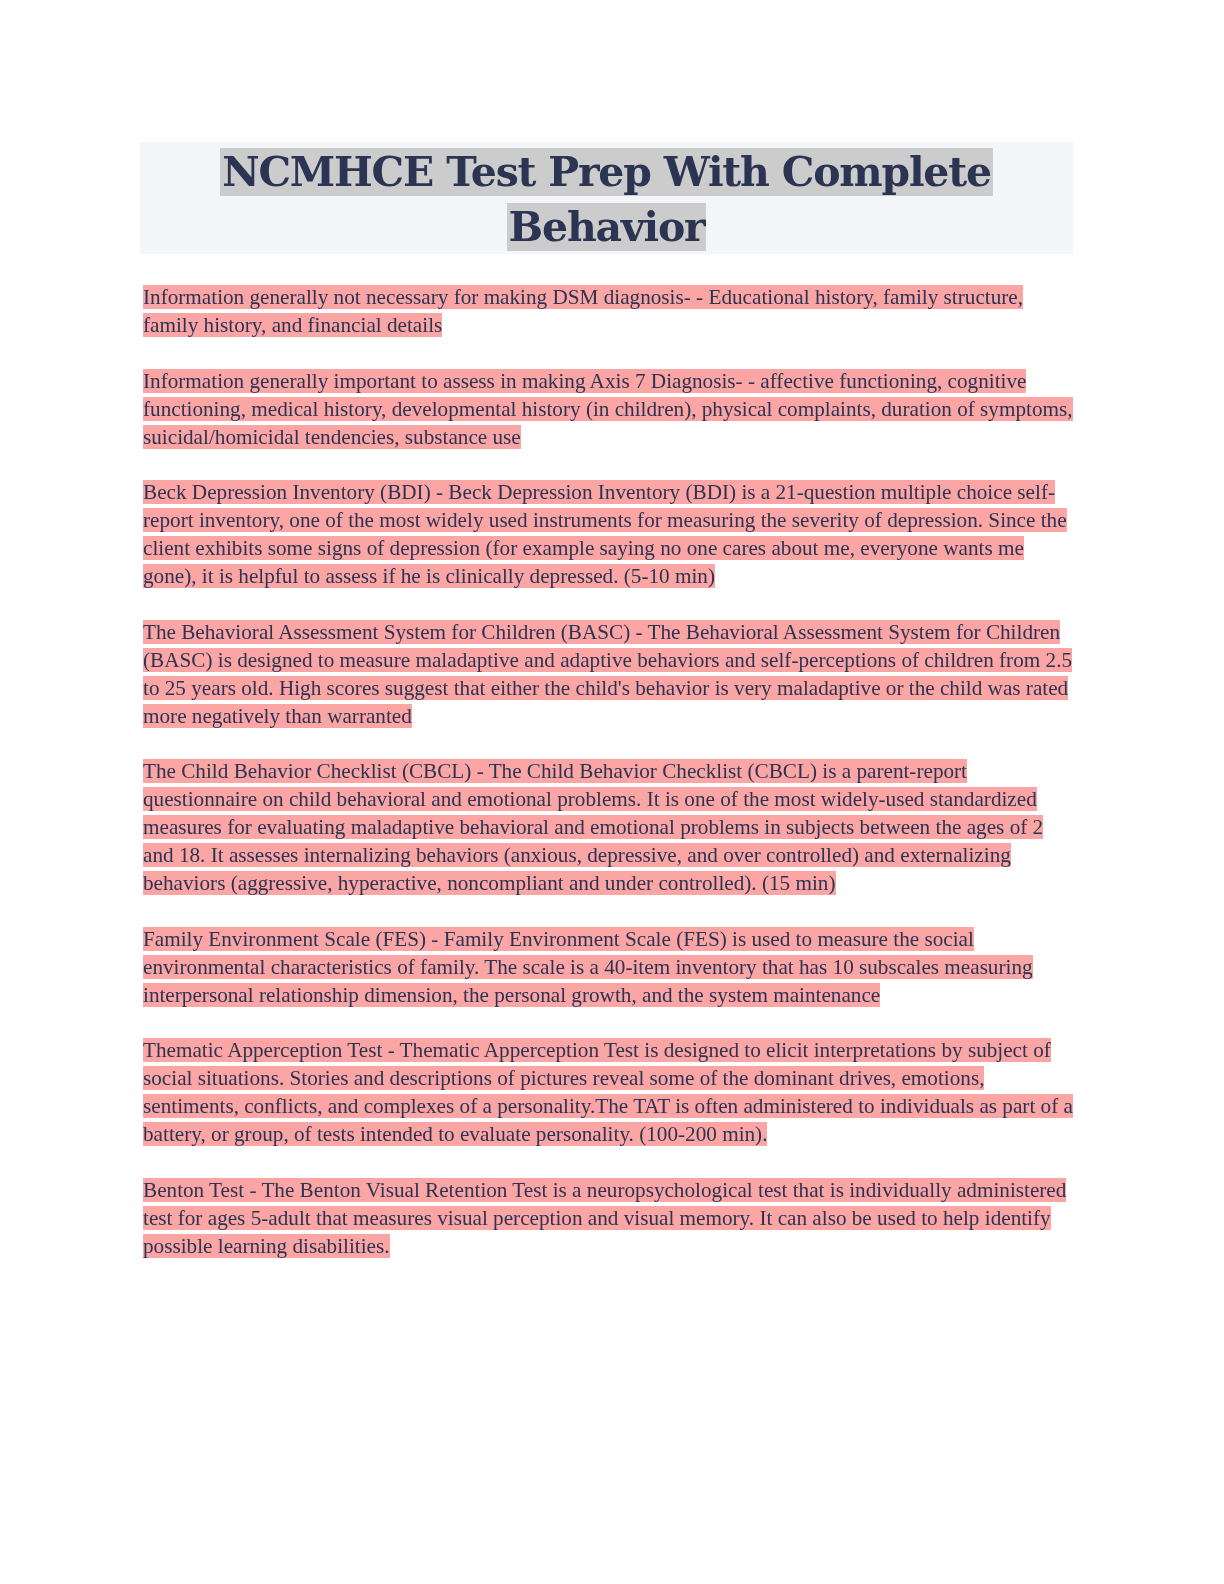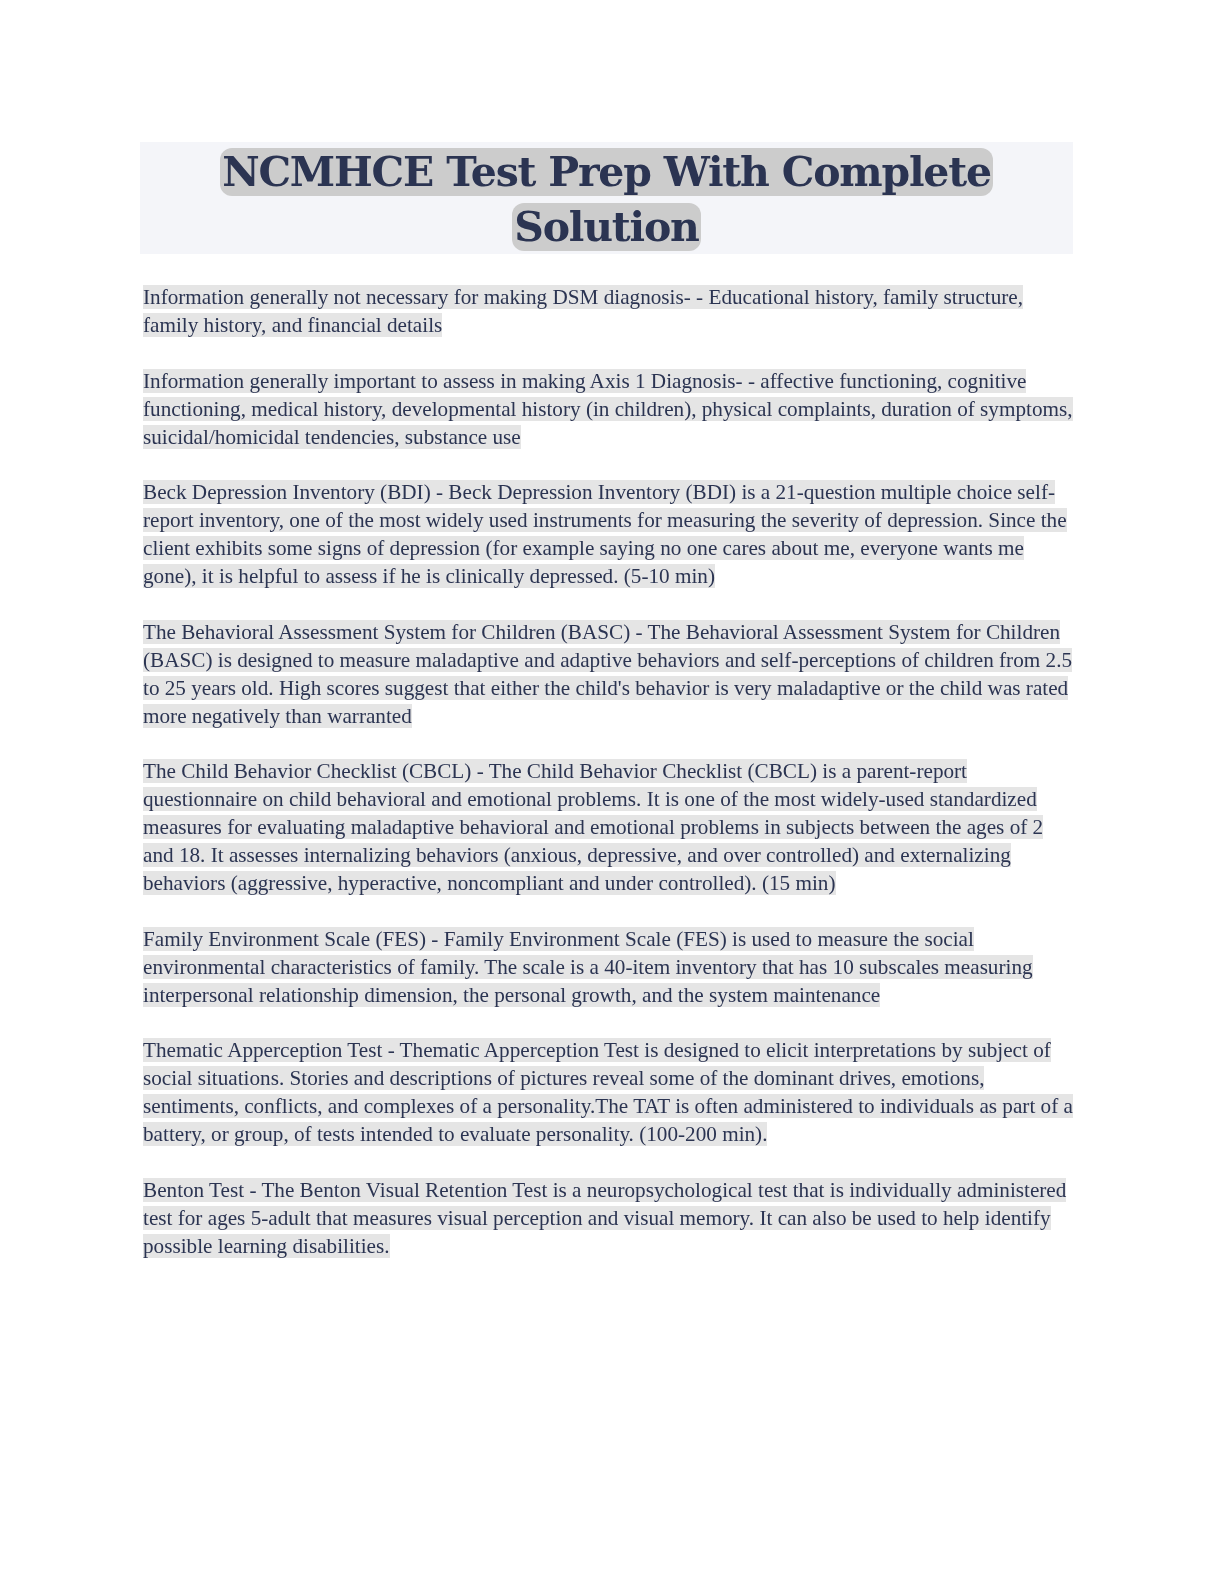--- a/index.html
+++ b/index.html
@@ -8,48 +8,48 @@
   .title-box {
     position: absolute; left: 140px; top: 142px; width: 933px; height: 112px;
     background: #f4f5f9; text-align: center;
   }
   .title {
     margin: 0; padding-top: 3px;
     font-family: "DejaVu Serif", serif; font-weight: bold;
     font-size: 41px; line-height: 55px; color: #2b3452;
     letter-spacing: -1.2px;
   }
-  .title span.hl { background: #cccccc; padding: 0 2px; border-radius: 12px; }
+  .title span.hl { background: #cccccc; padding: 0 2px; }
   .content {
     position: absolute; left: 143px; top: 283px; width: 930px;
   }
   .para {
     margin: 0 0 27.5px 0;
     font-family: "Liberation Serif", serif; font-size: 21.2px; line-height: 28px;
     color: #2b3452;
   }
   .para .hl {
-    background: #e5e5e5;
+    background: #fca5a5;
     -webkit-box-decoration-break: clone; box-decoration-break: clone;
   }
 </style>
 </head>
 <body>
 
 <div class="page">
   <div class="title-box">
     <h1 class="title">
       <span class="hl">NCMHCE Test Prep With Complete</span><br>
-      <span class="hl">Solution</span>
+      <span class="hl">Behavior</span>
     </h1>
   </div>
 
   <div class="content">
     <p class="para"><span class="hl">Information generally not necessary for making DSM diagnosis- - Educational history, family structure, family history, and financial details</span></p>
-    <p class="para"><span class="hl">Information generally important to assess in making Axis 1 Diagnosis- - affective functioning, cognitive functioning, medical history, developmental history (in children), physical complaints, duration of symptoms, suicidal/homicidal tendencies, substance use</span></p>
+    <p class="para"><span class="hl">Information generally important to assess in making Axis 7 Diagnosis- - affective functioning, cognitive functioning, medical history, developmental history (in children), physical complaints, duration of symptoms, suicidal/homicidal tendencies, substance use</span></p>
     <p class="para"><span class="hl">Beck Depression Inventory (BDI) - Beck Depression Inventory (BDI) is a 21-question multiple choice self-report inventory, one of the most widely used instruments for measuring the severity of depression. Since the client exhibits some signs of depression (for example saying no one cares about me, everyone wants me gone), it is helpful to assess if he is clinically depressed. (5-10 min)</span></p>
     <p class="para"><span class="hl">The Behavioral Assessment System for Children (BASC) - The Behavioral Assessment System for Children (BASC) is designed to measure maladaptive and adaptive behaviors and self-perceptions of children from 2.5 to 25 years old. High scores suggest that either the child's behavior is very maladaptive or the child was rated more negatively than warranted</span></p>
     <p class="para"><span class="hl">The Child Behavior Checklist (CBCL) - The Child Behavior Checklist (CBCL) is a parent-report questionnaire on child behavioral and emotional problems. It is one of the most widely-used standardized measures for evaluating maladaptive behavioral and emotional problems in subjects between the ages of 2 and 18. It assesses internalizing behaviors (anxious, depressive, and over controlled) and externalizing behaviors (aggressive, hyperactive, noncompliant and under controlled). (15 min)</span></p>
     <p class="para"><span class="hl">Family Environment Scale (FES) - Family Environment Scale (FES) is used to measure the social environmental characteristics of family. The scale is a 40-item inventory that has 10 subscales measuring interpersonal relationship dimension, the personal growth, and the system maintenance</span></p>
     <p class="para"><span class="hl">Thematic Apperception Test - Thematic Apperception Test is designed to elicit interpretations by subject of social situations. Stories and descriptions of pictures reveal some of the dominant drives, emotions, sentiments, conflicts, and complexes of a personality.The TAT is often administered to individuals as part of a battery, or group, of tests intended to evaluate personality. (100-200 min).</span></p>
     <p class="para"><span class="hl">Benton Test - The Benton Visual Retention Test is a neuropsychological test that is individually administered test for ages 5-adult that measures visual perception and visual memory. It can also be used to help identify possible learning disabilities.</span></p>
   </div>
 </div>
 
 </body></html>

